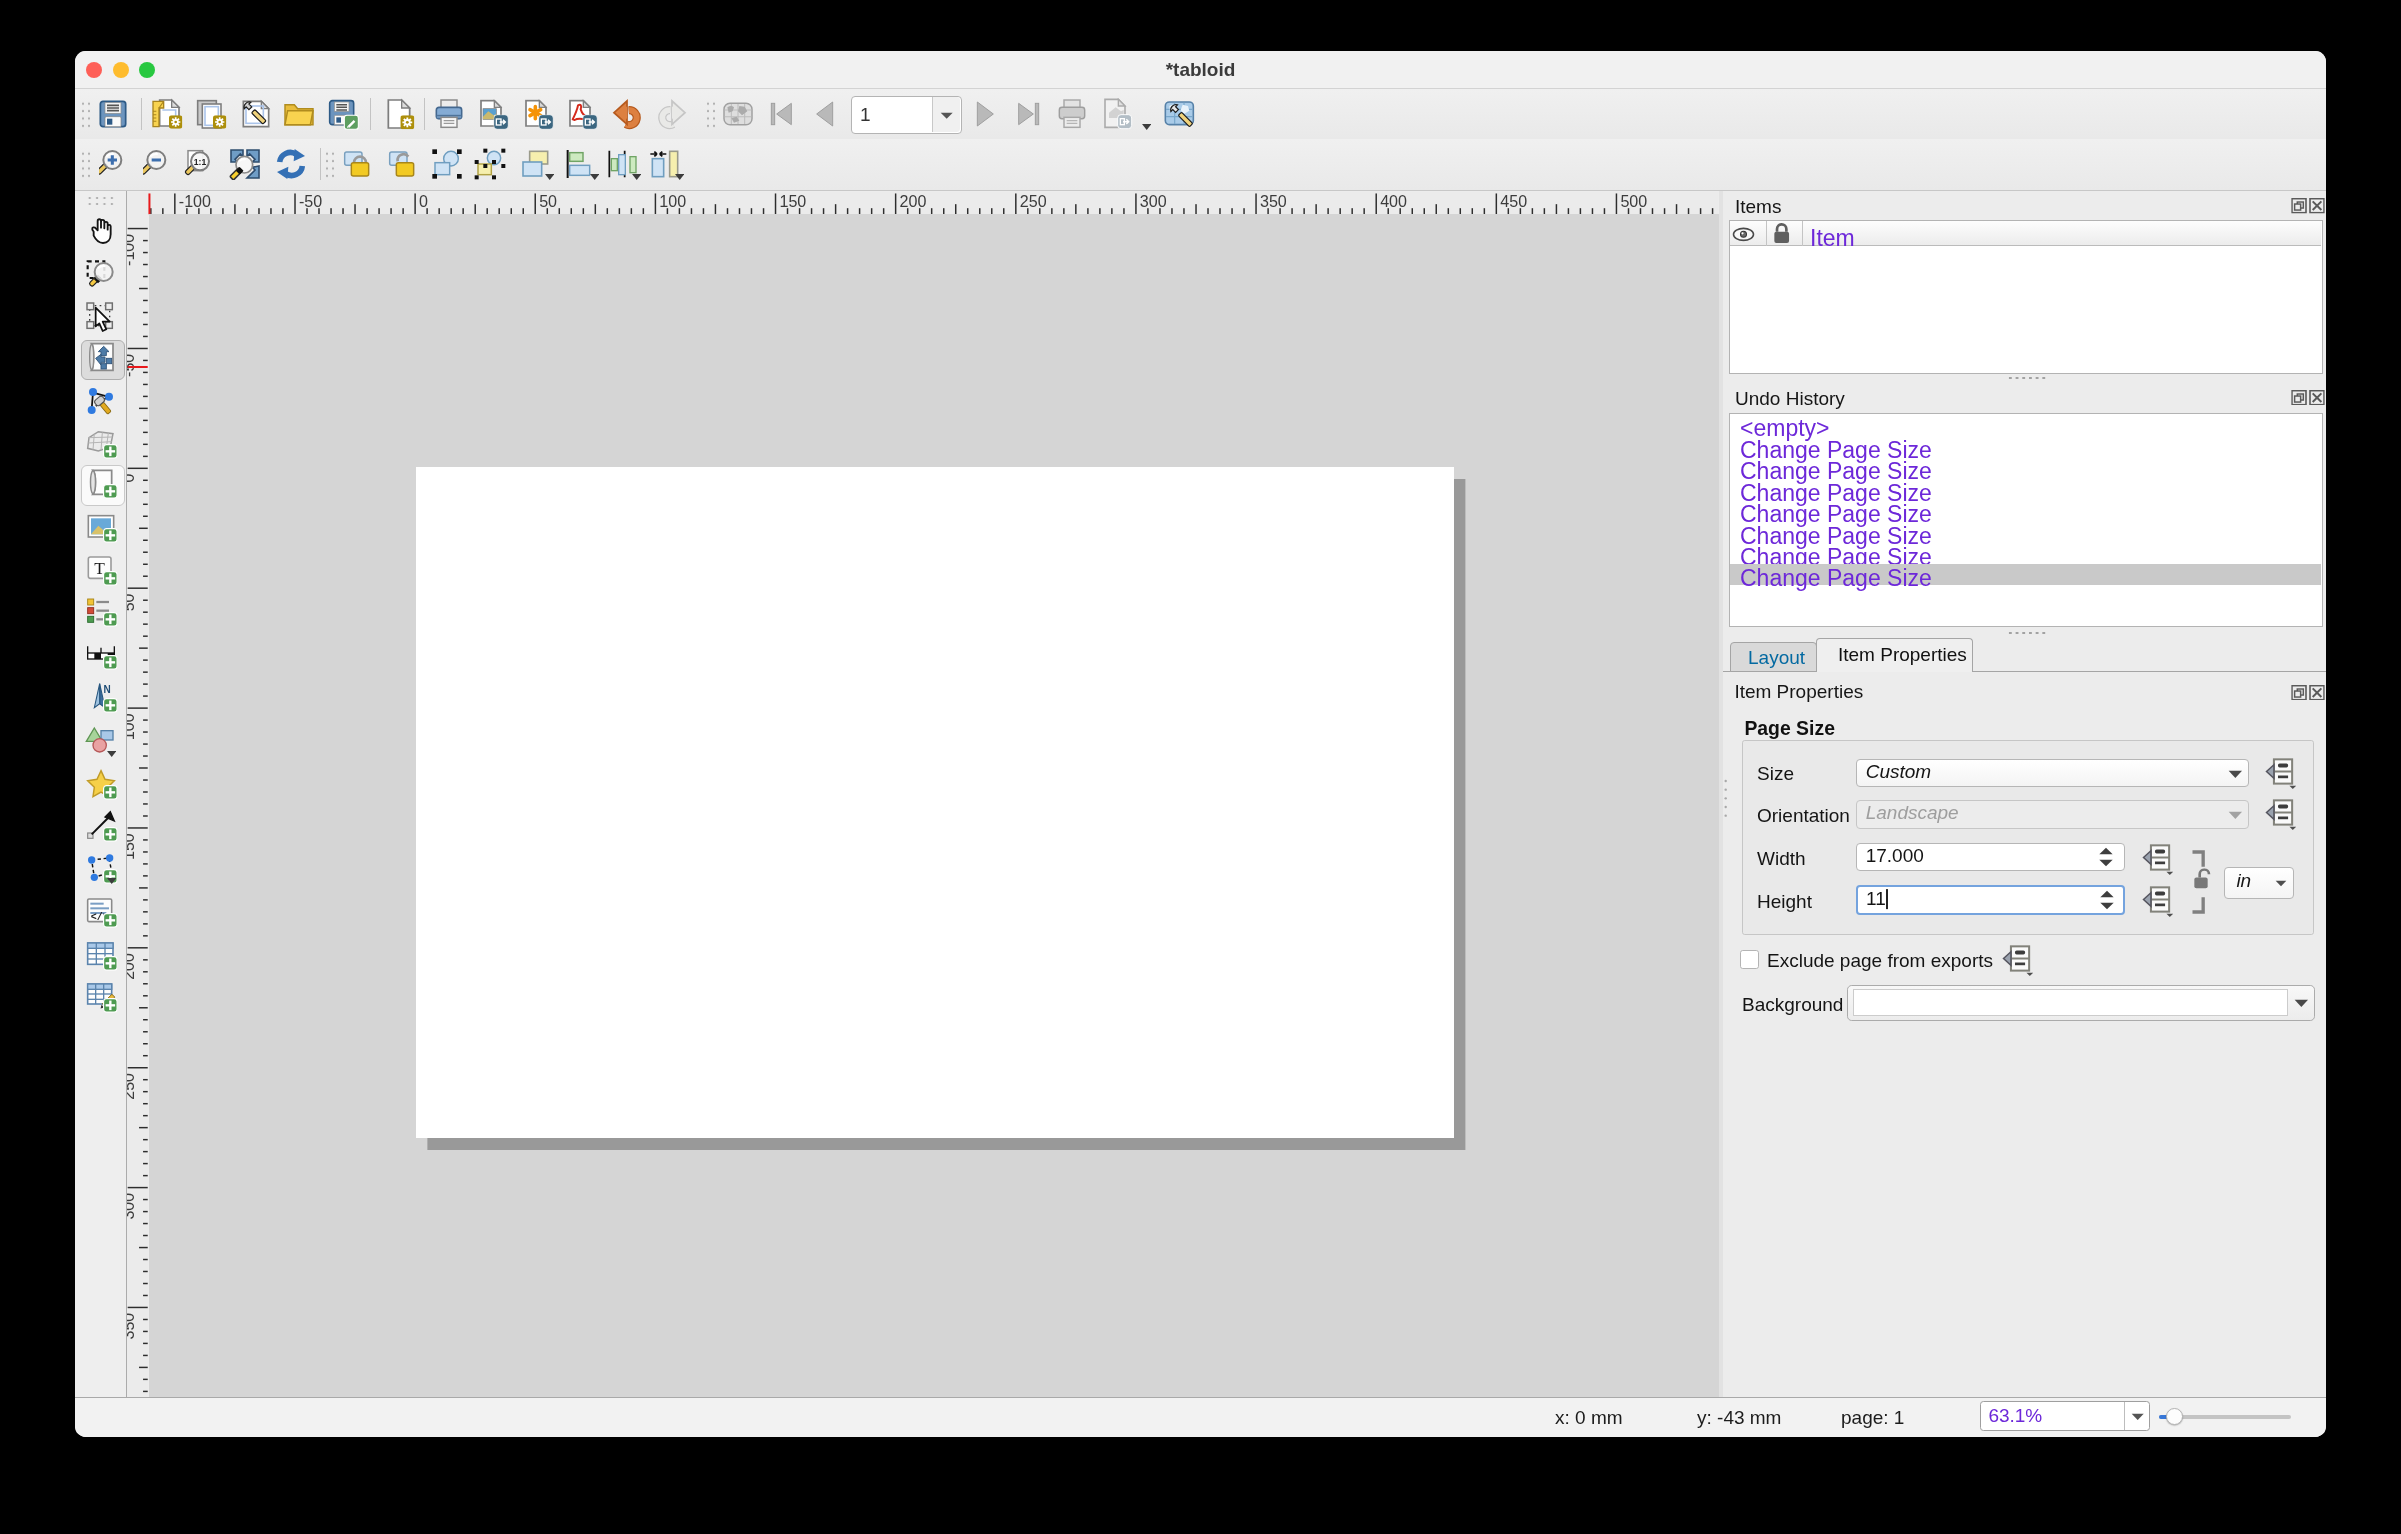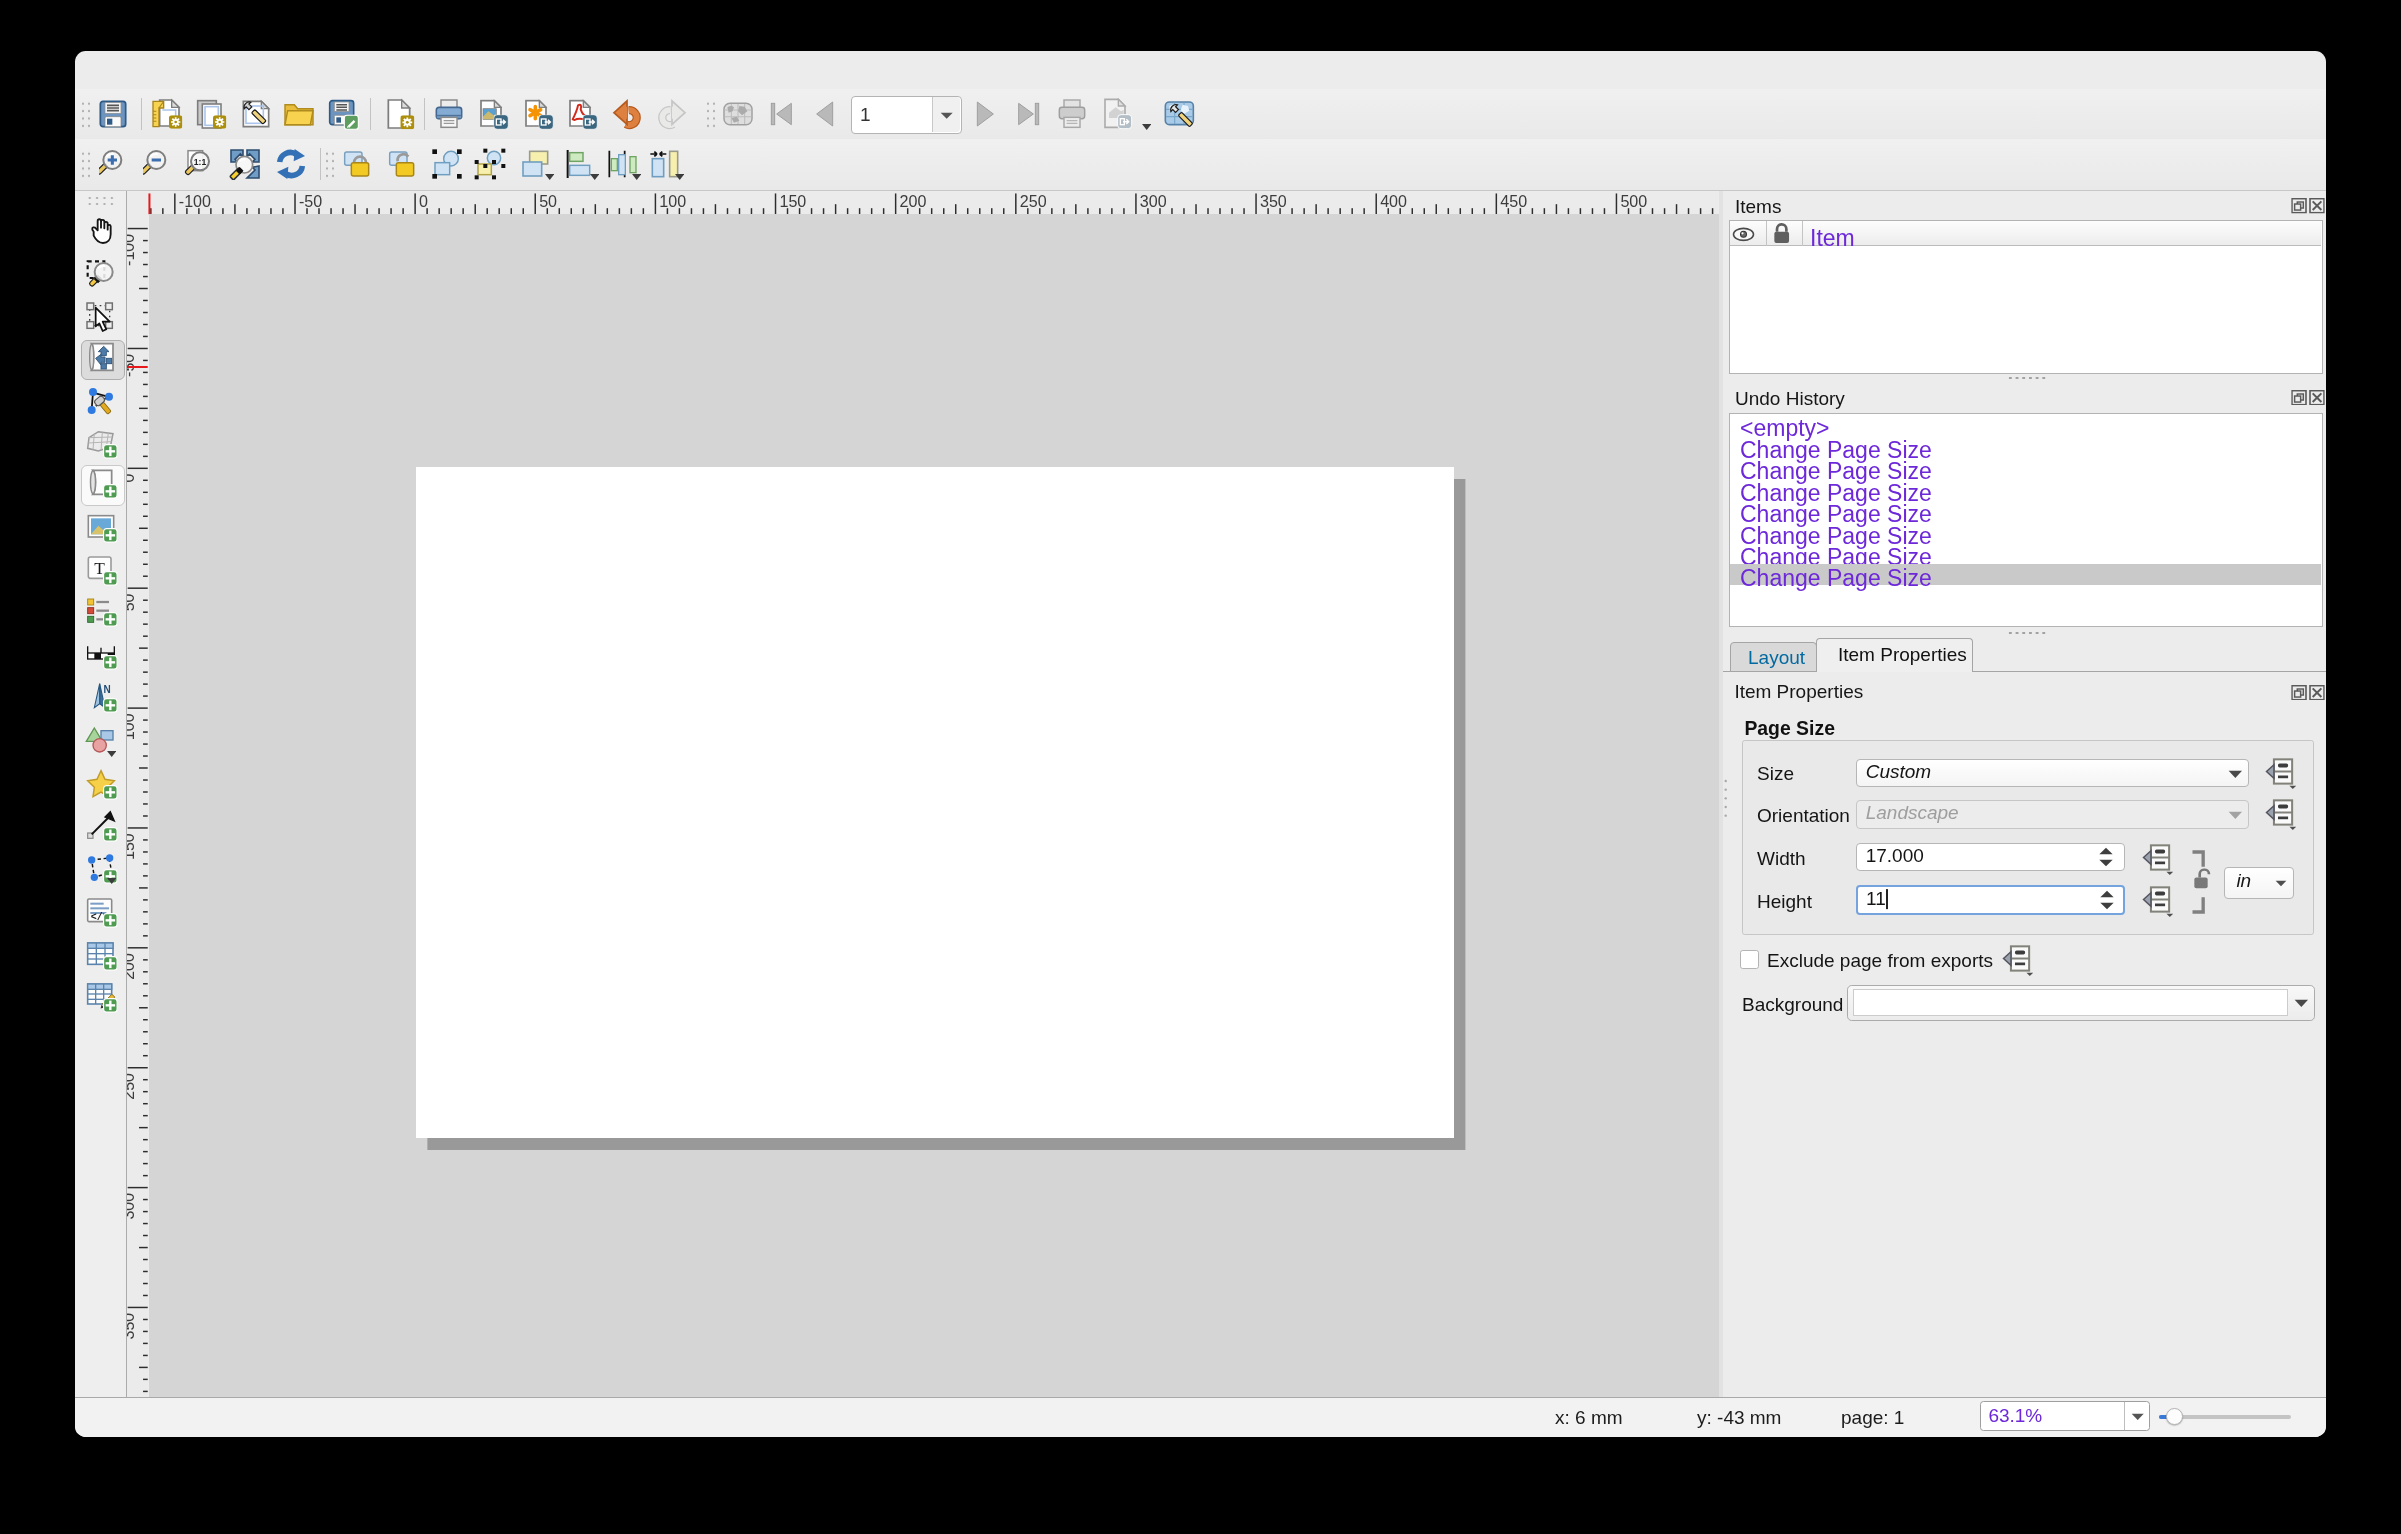--- a/index.html
+++ b/index.html
@@ -475,20 +475,26 @@
             <line x1="4" y1="29" x2="40" y2="29"></line>
           </g>
   <g transform="rotate(45 34 32)">
             <rect x="31" y="20" width="6" height="20" fill="#e8b83c" stroke="#8a6a10" stroke-width="1.4"></rect>
             <path d="M31 42 L37 42 L34 47 Z" fill="#333"></path>
           </g>
 </symbol>
 </defs>
     </svg>
 
+  <div id="titlebar">
+    <div class="light" style="left:10.7px;background:#fe5f57;"></div>
+    <div class="light" style="left:38px;background:#febc2e;"></div>
+    <div class="light" style="left:64px;background:#28c840;"></div>
+    <div id="title">*tabloid</div>
+  </div>
   <div id="tb1">
       <div class="handle" style="left:5.4px;top:10.7px;"></div>
 <svg class="abs" style="left:22px;top:9.4px;" width="32" height="32" viewBox="0 0 48 48">
         <use href="#i-save"></use>
       </svg>
 <div class="vsep" style="left:66px;top:9.4px;height:32px;"></div>
 <svg class="abs" style="left:76px;top:9.4px;" width="32" height="32" viewBox="0 0 48 48">
         <use href="#i-newlayout"></use>
       </svg>
 <svg class="abs" style="left:120px;top:9.4px;" width="32" height="32" viewBox="0 0 48 48">
@@ -1137,21 +1143,21 @@
     </div>
     <svg class="abs" style="left:0px;top:586px;" width="5.4" height="44" viewBox="0 0 8 66">
       <circle cx="4" cy="6" r="1.8" fill="#a8a8a8"></circle>
         <circle cx="4" cy="19" r="1.8" fill="#a8a8a8"></circle>
       <circle cx="4" cy="32" r="1.8" fill="#a8a8a8"></circle>
         <circle cx="4" cy="45" r="1.8" fill="#a8a8a8"></circle>
       <circle cx="4" cy="58" r="1.8" fill="#a8a8a8"></circle>
     </svg>
   </div>
   <div id="status">
-    <div class="stxt" style="left:1480px;">x: 6 mm</div>
+    <div class="stxt" style="left:1480px;">x: 0 mm</div>
     <div class="stxt" style="left:1622px;">y: -43 mm</div>
     <div class="stxt" style="left:1766px;">page: 1</div>
     <div class="abs" style="left:1905px;top:3.4px;width:170px;height:30px;background:#fff;border:1.3px solid #9f9f9f;border-radius:3.4px;">
       <div class="abs" style="left:7.4px;top:2.7px;font-size:19px;color:#6d28d9;">63.1%</div>
       <div class="abs" style="left:143px;top:0px;width:0.7px;height:27.5px;background:#bdbdbd;"></div>
       <svg class="abs" style="left:150px;top:10.7px;" width="13.4" height="7.4" viewBox="0 0 20 11">
           <path d="M1 1 L19 1 L10 10.5 Z" fill="#555"></path>
         </svg>
     </div>
     <div class="abs" style="left:2084px;top:17px;width:132px;height:4px;background:#c4c4c4;border-radius:2px;"></div>

